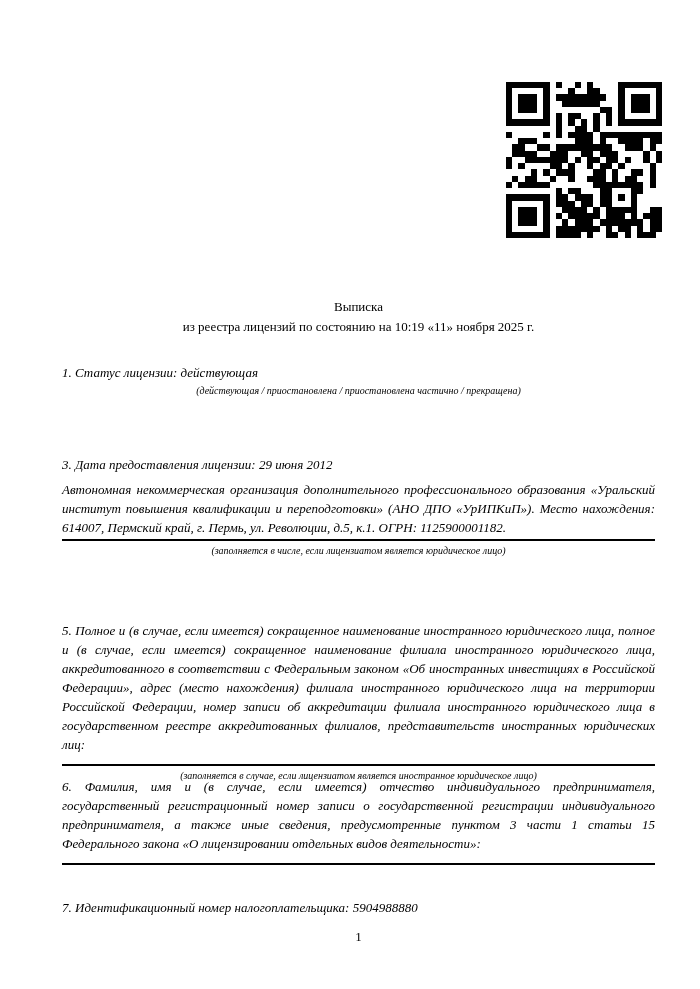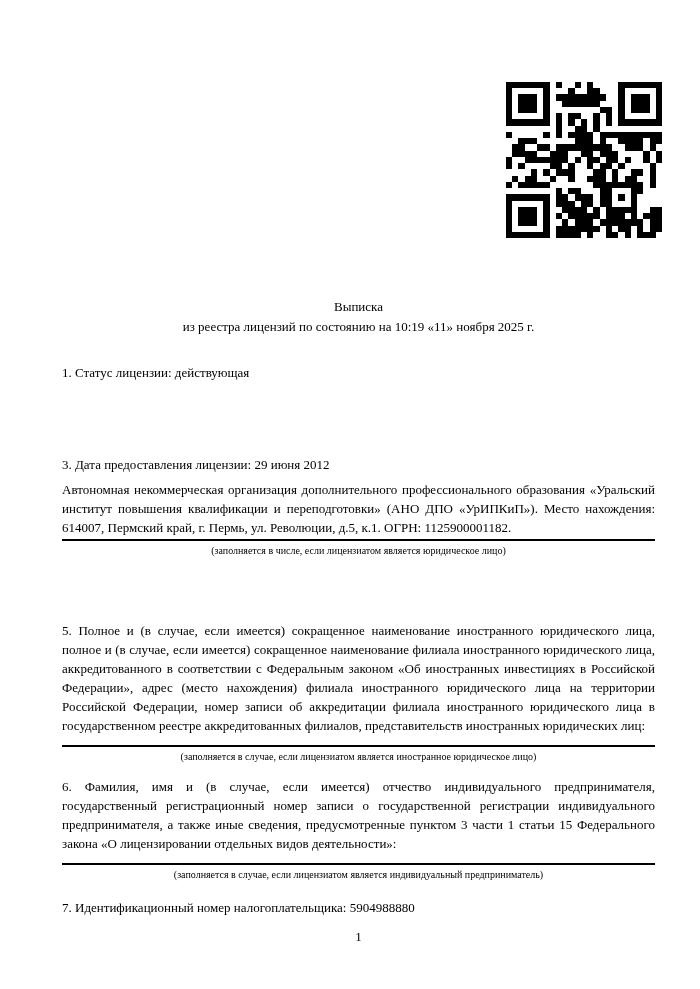--- a/index.html
+++ b/index.html
@@ -42,21 +42,21 @@
     position: absolute;
     left: 62px; right: 45px;
     top: 297px;
     text-align: center;
     font-size: 13px;
     line-height: 20px;
   }
   
   .item {
     position: absolute;
-    left: 62px; right: 45px;
+    left: 62px; right: 45px; font-style: italic;
   }
   .body-text {
     margin: 0;
     font-size: 13px;
     line-height: 20px;
   }
   .just {
     text-align: justify;
     text-align-last: left;
     line-height: 19px;
@@ -447,20 +447,21 @@
       <rect x="23" y="24" width="1" height="1" fill="#000000"></rect>
     </svg>
 
   <div class="doc-title">
     <div>Выписка</div>
     <div>из реестра лицензий по состоянию на 10:19 «11» ноября 2025 г.</div>
   </div>
 
   <div class="item pos-status">
     <p class="body-text">1. Статус лицензии: действующая</p>
+    <div class="caption">(действующая / приостановлена / приостановлена частично / прекращена)</div>
   </div>
 
 
   <div class="item pos-date">
     <p class="body-text">3. Дата предоставления лицензии: 29 июня 2012</p>
   </div>
 
   <div class="item pos-legal">
     <p class="body-text just">Автономная некоммерческая организация дополнительного профессионального образования «Уральский институт повышения квалификации и переподготовки» (АНО ДПО «УрИПКиП»). Место нахождения: 614007, Пермский край, г. Пермь, ул. Революции, д.5, к.1. ОГРН: 1125900001182.</p>
     <div class="rule"></div>
@@ -469,21 +470,20 @@
 
   <div class="item pos-foreign">
     <p class="body-text just">5. Полное и (в случае, если имеется) сокращенное наименование иностранного юридического лица, полное и (в случае, если имеется) сокращенное наименование филиала иностранного юридического лица, аккредитованного в соответствии с Федеральным законом «Об иностранных инвестициях в Российской Федерации», адрес (место нахождения) филиала иностранного юридического лица на территории Российской Федерации, номер записи об аккредитации филиала иностранного юридического лица в государственном реестре аккредитованных филиалов, представительств иностранных юридических лиц:</p>
     <div class="rule gap"></div>
     <div class="caption">(заполняется в случае, если лицензиатом является иностранное юридическое лицо)</div>
   </div>
 
   <div class="item pos-indiv">
     <p class="body-text just">6. Фамилия, имя и (в случае, если имеется) отчество индивидуального предпринимателя, государственный регистрационный номер записи о государственной регистрации индивидуального предпринимателя, а также иные сведения, предусмотренные пунктом 3 части 1 статьи 15 Федерального закона «О лицензировании отдельных видов деятельности»:</p>
     <div class="rule gap"></div>
-    <div class="caption">(заполняется в случае, если лицензиатом является индивидуальный предприниматель)</div>
   </div>
 
   <div class="item pos-inn">
     <p class="body-text">7. Идентификационный номер налогоплательщика: 5904988880</p>
   </div>
 
   <div class="page-number">1</div>
 
 </div>
 

